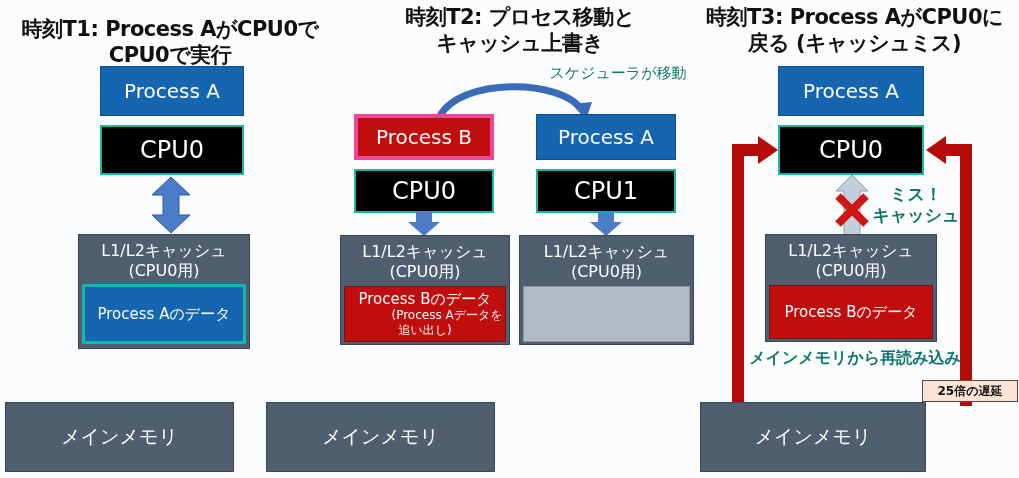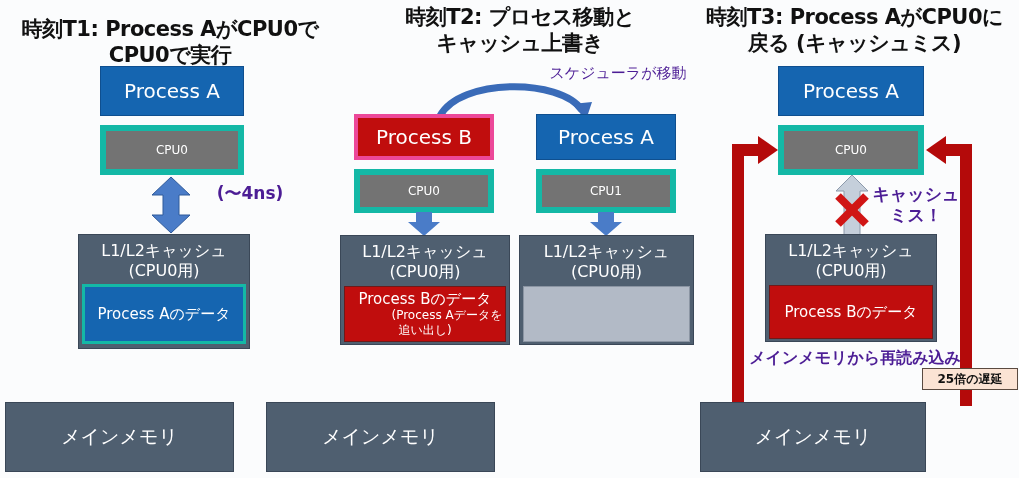--- a/index.html
+++ b/index.html
@@ -12,31 +12,31 @@
   .title {
     font-weight: bold; color: #111; text-align: center;
     font-size: 21px; line-height: 26px; letter-spacing: -0.5px;
   }
   .box {
     display: flex; align-items: center; justify-content: center;
     color: #fff; text-align: left;
   }
   .proc-a { background: #1565b0; border: 1px solid #0f4f8f; font-size: 20px; }
   .proc-b { background: #c00d0d; border: 4px solid #ec4899; font-size: 20px; }
-  .cpu { background: #737373; border: 6px solid #14b8a6; font-size: 12px; }
+  .cpu { background: #000000; border: 2px solid #14b8a6; font-size: 24px; }
   .cache {
     background: #4f5f70; border: 1px solid #3a4757; color: #fff;
     text-align: center; font-size: 16px; line-height: 20px; padding-top: 6px;
   }
   .cache-data { font-size: 15px; line-height: 18px; }
   .data-a { background: #1565b0; border: 3px solid #14b8a6; }
   .data-b { background: #c00d0d; border: 1px solid #6e1a1a; }
   .data-empty { background: #b2bac6; border: 1px solid #8b95a3; }
   .mem { background: #4f5f70; border: 1px solid #3a4757; font-size: 19px; }
-  .label { color: #4c1d95; font-weight: bold; text-align: center; }
+  .label { color: #0f766e; font-weight: bold; text-align: center; }
   .badge {
     background: #fbe3d4; border: 1px solid #5a4a40; color: #111;
     font-size: 12px; font-weight: bold; display: flex; align-items: center; justify-content: center;
   }
   svg { position: absolute; overflow: visible; }
 </style>
 </head>
 <body>
 
 <div>
@@ -44,21 +44,20 @@
     <div>時刻T1: Process AがCPU0で</div>
     <div>CPU0で実行</div>
   </div>
   <div class="abs box proc-a" style="left:100px;top:66px;width:144px;height:50px;">Process A</div>
   <div class="abs box cpu" style="left:100px;top:125px;width:144px;height:50px;">CPU0</div>
 
   <svg style="left:150px;top:175px;" width="42" height="60">
     <polygon points="21,2 40,20 29,20 29,40 40,40 21,58 2,40 13,40 13,20 2,20" fill="#4a7cc8" stroke="#2f5a9a" stroke-width="1"></polygon>
   </svg>
   <div class="abs label" style="left:190px;top:183px;width:120px;font-size:17px;line-height:20px;">
-    <div>(〜4ns)</div>
   </div>
 
   <div class="abs cache" style="left:78px;top:234px;width:172px;height:115px;">
     <div>L1/L2キャッシュ</div>
     <div>(CPU0用)</div>
   </div>
   <div class="abs box cache-data data-a" style="left:82px;top:284px;width:164px;height:60px;">Process Aのデータ</div>
 
   <div class="abs box mem" style="left:5px;top:402px;width:229px;height:70px;">メインメモリ</div>
 </div>
@@ -123,29 +122,29 @@
   </svg>
 
   <svg style="left:832px;top:175px;" width="40" height="62">
     <polygon points="20,0 36,16 28,16 28,62 12,62 12,16 4,16" fill="#c5cfdb" stroke="#8d9aab" stroke-width="1"></polygon>
   </svg>
   <svg style="left:834px;top:192px;" width="36" height="36">
     <line x1="4" y1="4" x2="32" y2="32" stroke="#d01515" stroke-width="8"></line>
     <line x1="32" y1="4" x2="4" y2="32" stroke="#d01515" stroke-width="8"></line>
   </svg>
   <div class="abs label" style="left:866px;top:184px;width:100px;font-size:17px;line-height:21px;">
+    <div>ミス！</div>
     <div>キャッシュ</div>
-    <div>ミス！</div>
   </div>
 
   <div class="abs cache" style="left:765px;top:234px;width:172px;height:108px;">
     <div>L1/L2キャッシュ</div>
     <div>(CPU0用)</div>
   </div>
   <div class="abs box cache-data data-b" style="left:769px;top:285px;width:164px;height:54px;">Process Bのデータ</div>
 
   <div class="abs label" style="left:725px;top:348px;width:260px;font-size:16px;line-height:20px;">
     <div>メインメモリから再読み込み</div>
   </div>
-  <div class="abs badge" style="left:922px;top:368px;width:96px;height:22px;">25倍の遅延</div>
+  <div class="abs badge" style="left:922px;top:380px;width:96px;height:22px;">25倍の遅延</div>
 
   <div class="abs box mem" style="left:700px;top:402px;width:226px;height:70px;">メインメモリ</div>
 </div>
 
 </body></html>

